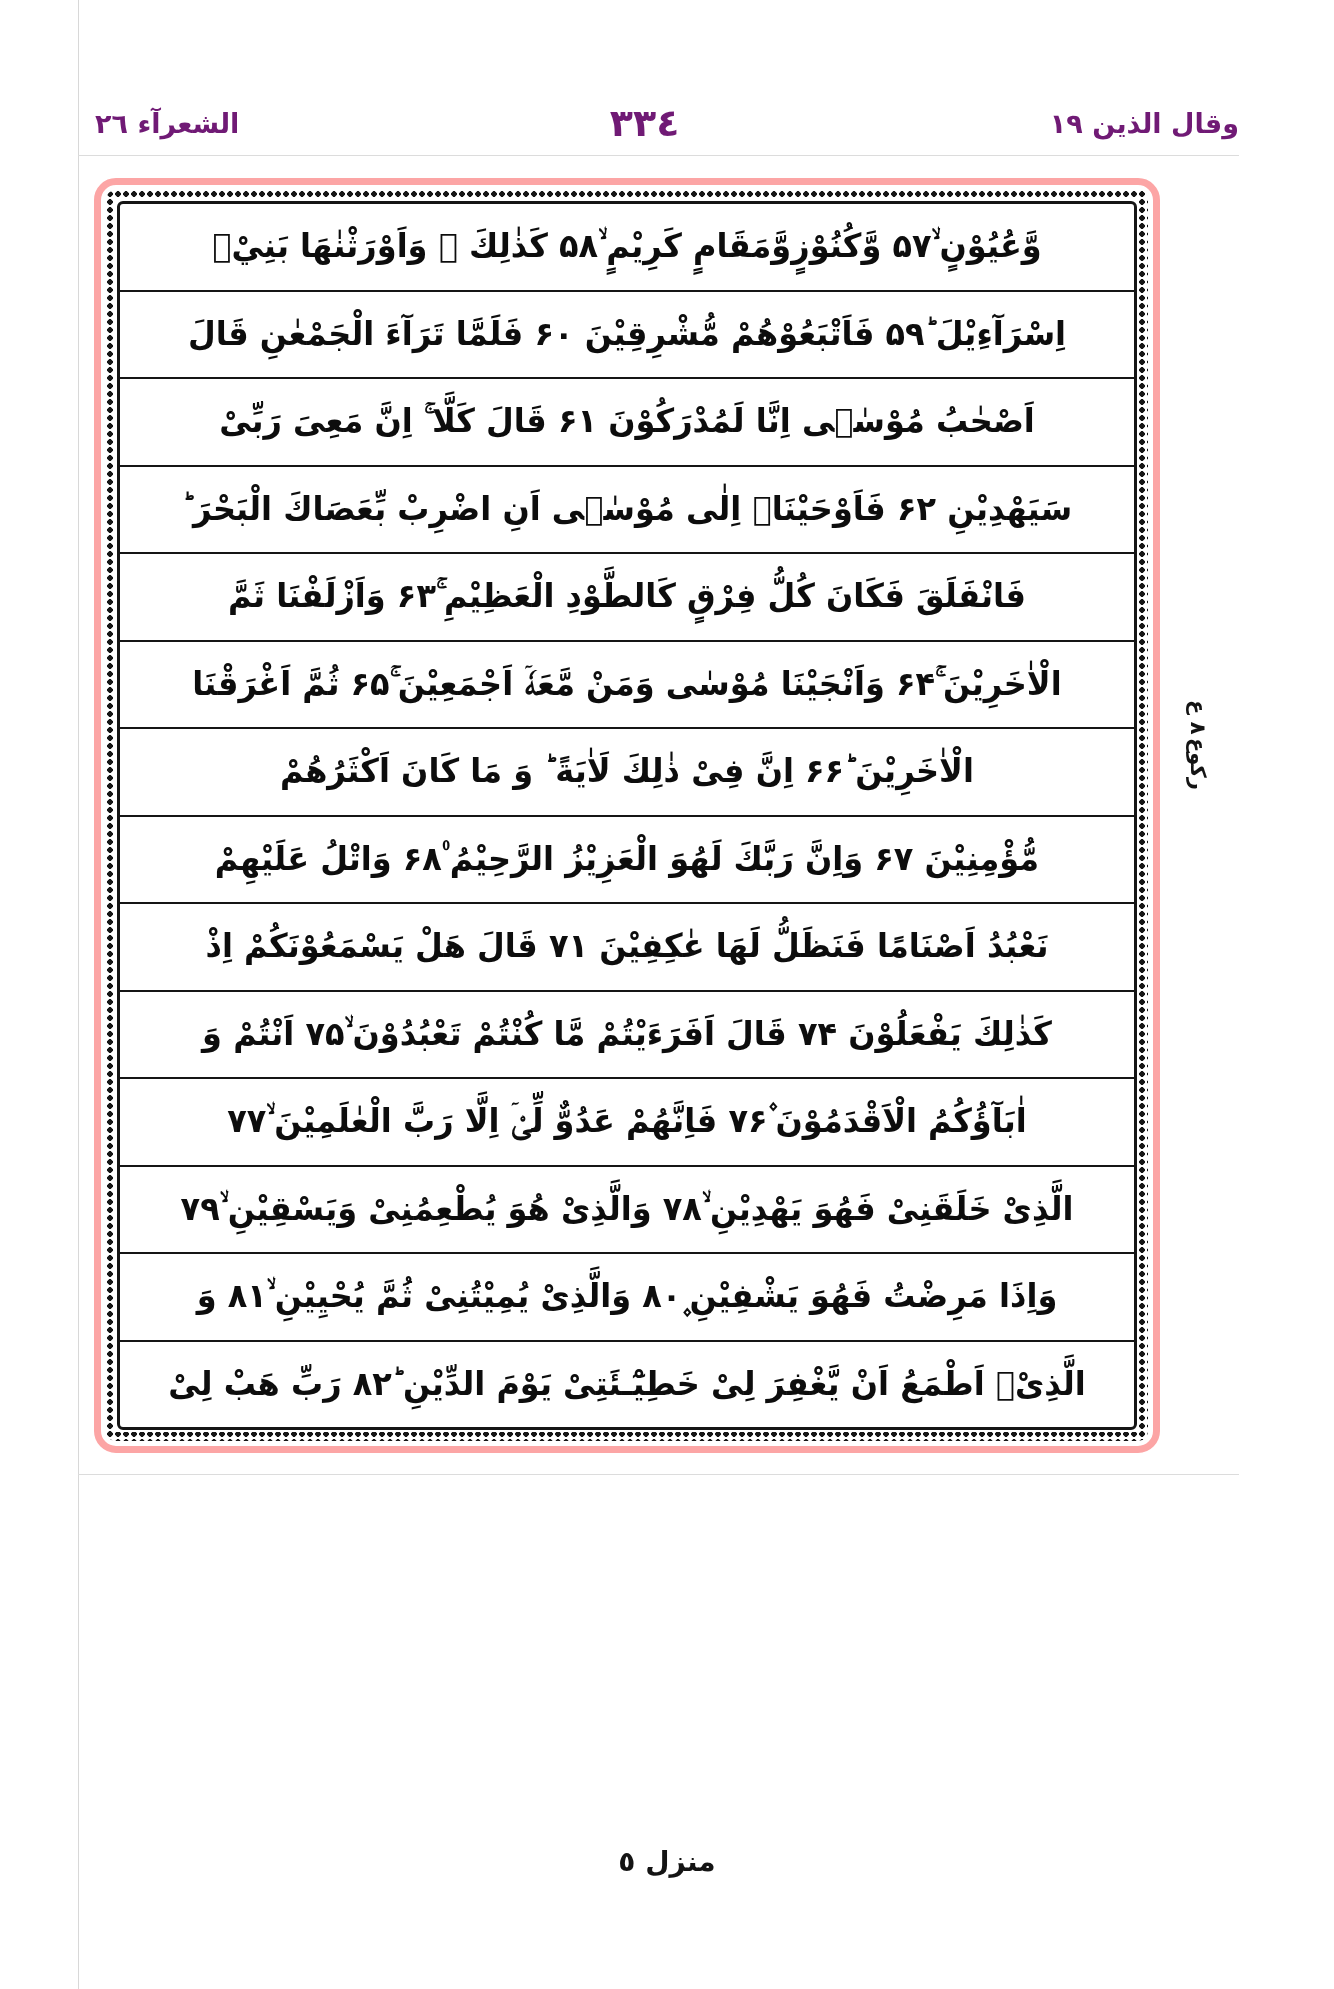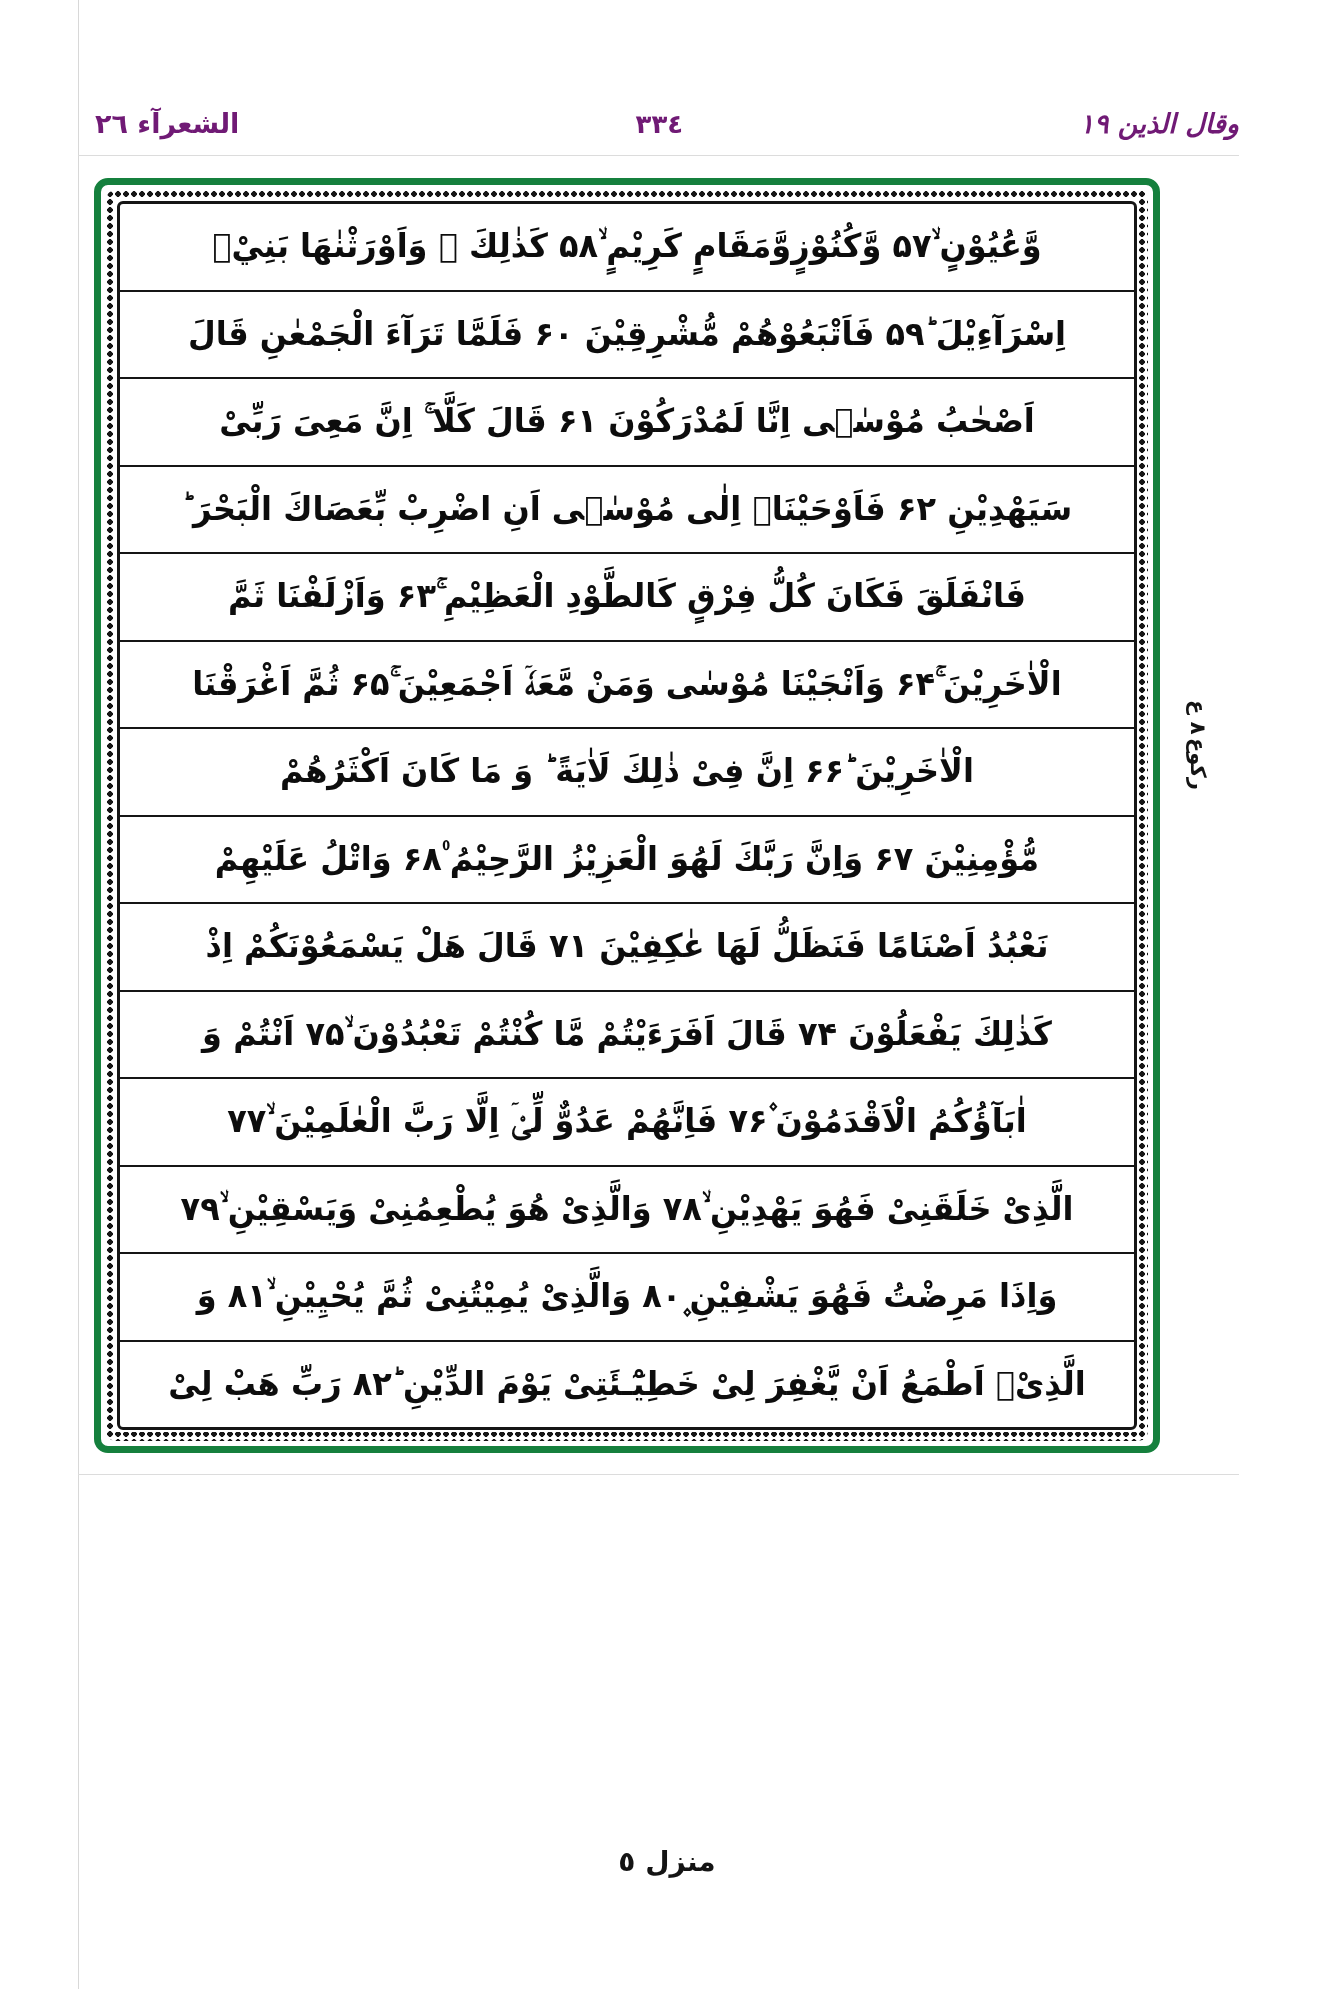--- a/index.html
+++ b/index.html
@@ -46,42 +46,42 @@
   .header-item {
     font-size: 27px;
     line-height: 1.25;
     color: #701a75;
     white-space: nowrap;
     font-family: "DejaVu Sans", "Liberation Sans", sans-serif;
     font-weight: 600;
     letter-spacing: 0.5px;
   }
 
-  .header-juz  { direction: rtl; font-style: italic; }
-  .header-page { font-size: 26px; letter-spacing: 2px; }
+  .header-juz  { direction: rtl; }
+  .header-page { font-size: 38px; letter-spacing: 2px; }
   .header-sura { direction: rtl; }
 
   .header-rule {
     position: absolute;
     left: 78px;
     right: 95px;
     top: 155px;
     height: 1px;
     background: #dcdcdc;
   }
 
   
   .frame-outer {
     position: absolute;
     left: 94px;
     top: 178px;
     width: 1066px;
     height: 1275px;
-    border: 7px solid #15803d;
-    border-radius: 14px;
+    border: 7px solid #fca5a5;
+    border-radius: 22px;
     background: #ffffff;
   }
 
   
   .frame-band {
     position: absolute;
     inset: 5px;
     border-radius: 9px;
     background-image:
       radial-gradient(circle at 4px 4px, #151515 2.6px, transparent 3px);

